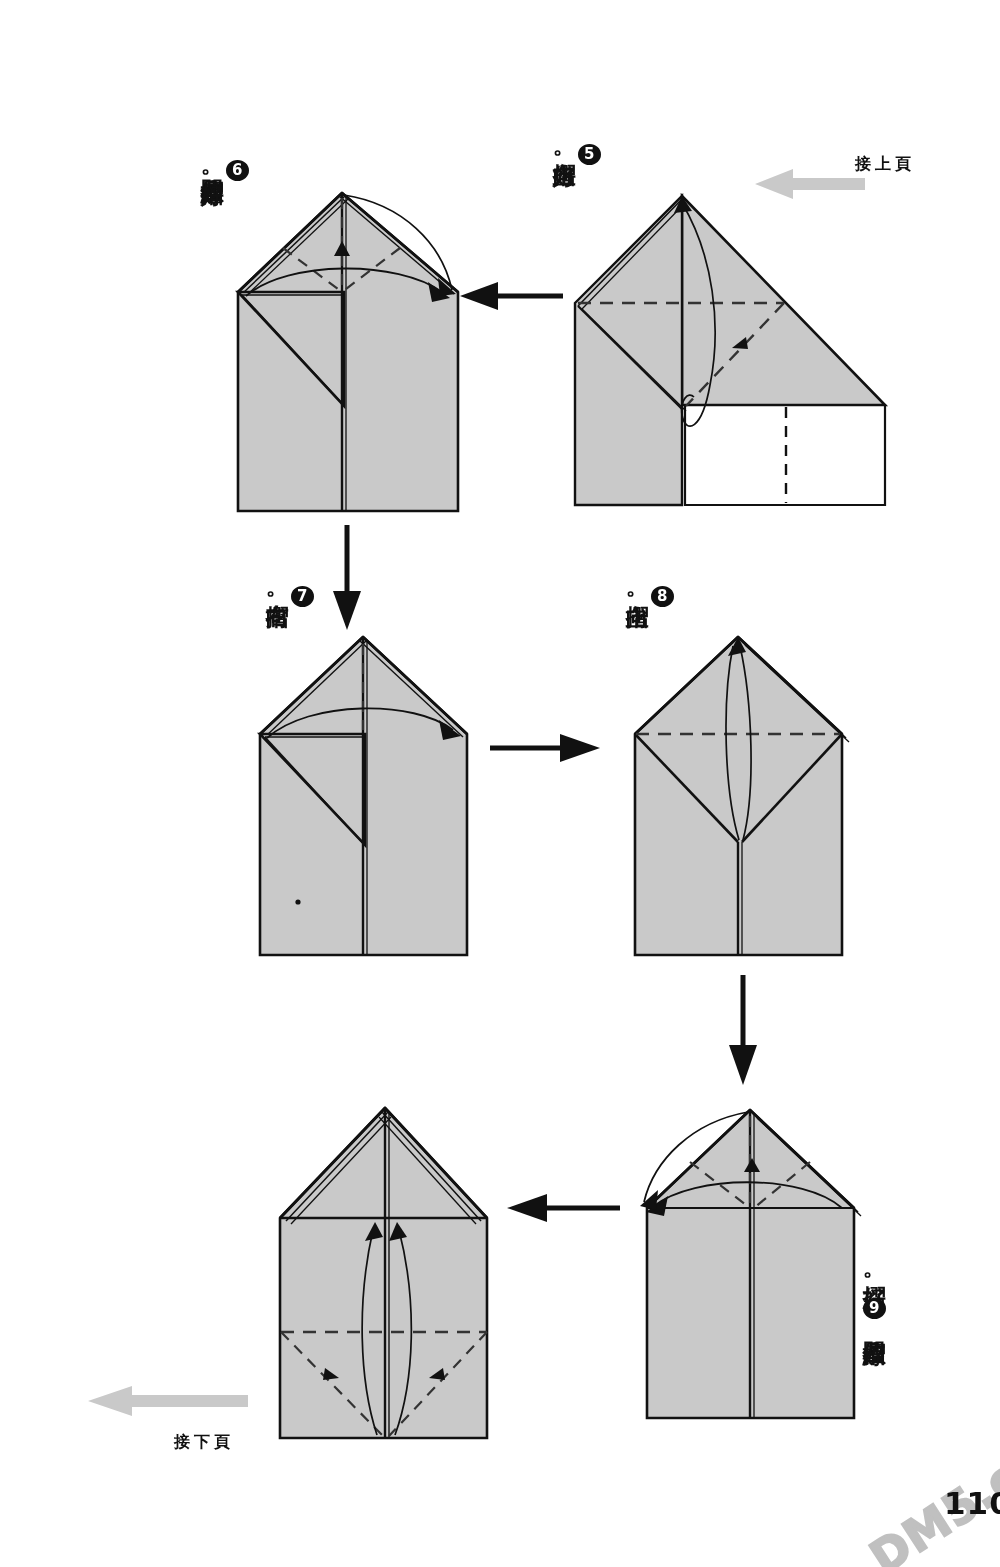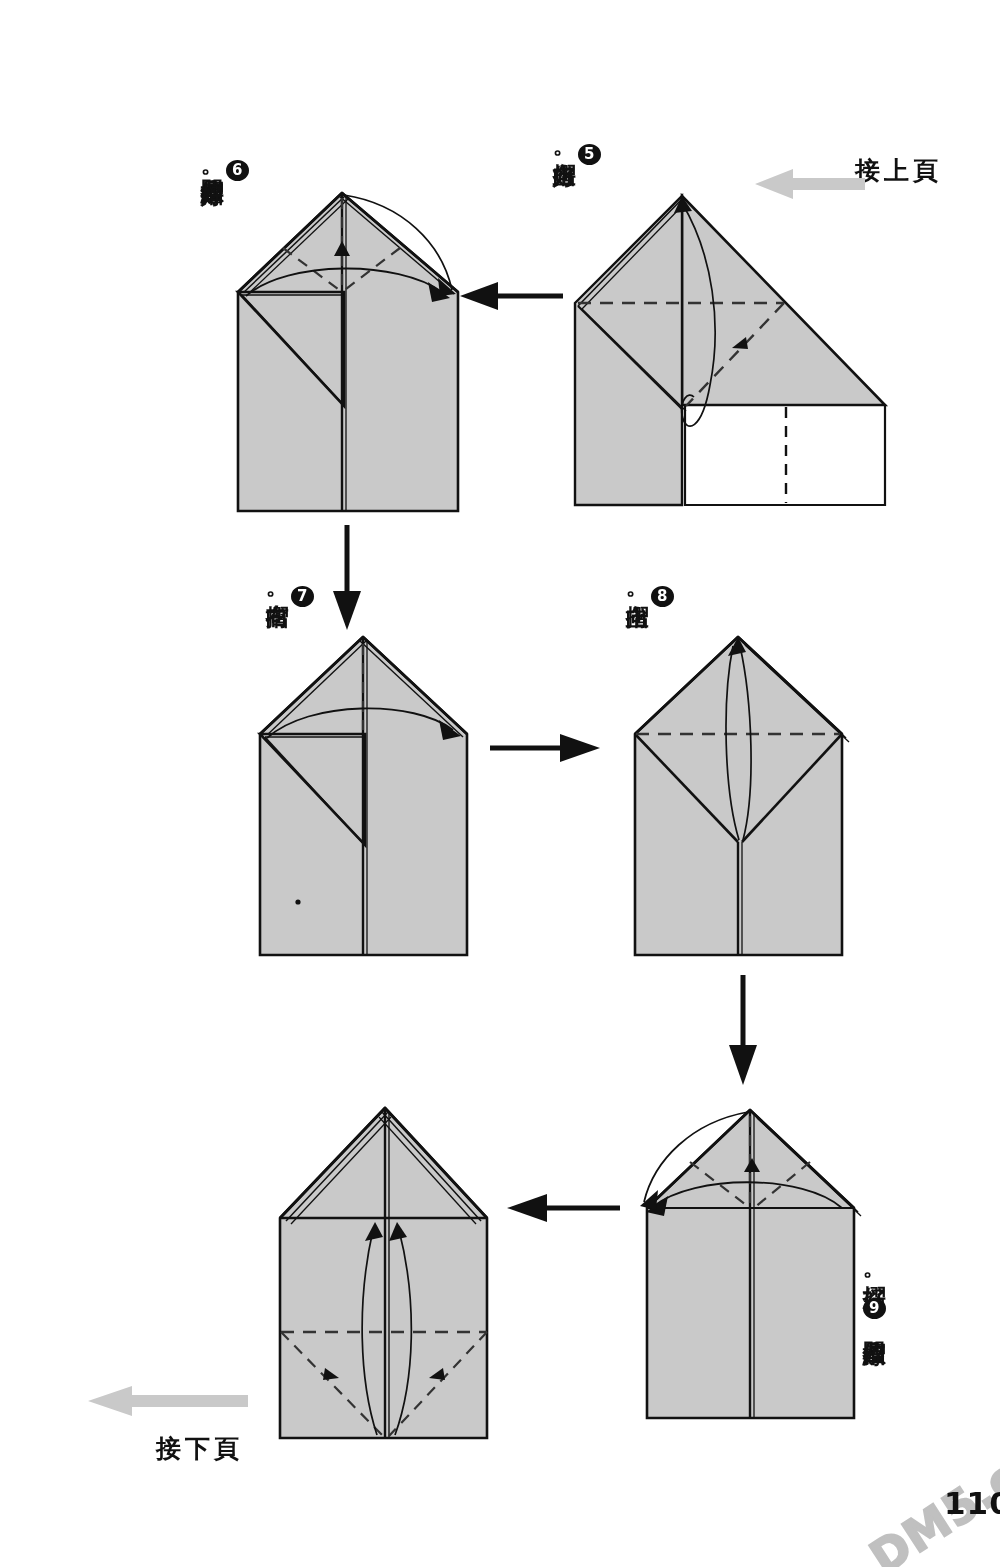--- a/index.html
+++ b/index.html
@@ -62,21 +62,21 @@
     border-radius:50%;
     border:2px solid #111;
     margin-bottom:3px;
     padding:0 1px;
     box-sizing:content-box;
   }
   
   .pagelink{
     position:absolute;
     font-weight:700;
-    font-size:25px;
+    font-size:16px;
     letter-spacing:4px;
     color:#111;
     white-space:nowrap;
   }
   .pagenum{
     position:absolute;
     font-weight:700;
     font-size:31px;
     letter-spacing:1px;
     color:#111;
@@ -302,18 +302,18 @@
 
     <path d="M112,335 C94,280 92,200 108,130" fill="none" stroke="#111" stroke-width="1.7"></path>
     <polygon points="110,122 100,141 118,137" fill="#111"></polygon>
     <path d="M130,335 C150,280 152,200 134,130" fill="none" stroke="#111" stroke-width="1.7"></path>
     <polygon points="132,122 124,141 142,137" fill="#111"></polygon>
   </svg>
 
   <svg class="figure" style="left:88px;top:1382px;" width="160" height="38">
     <polygon points="0,19 44,4 44,13 160,13 160,25 44,25 44,34" fill="#c9c9c9"></polygon>
   </svg>
-  <div class="pagelink" style="left:156px;top:1432px;">接下頁</div>
+  <div class="pagelink" style="left:174px;top:1432px;">接下頁</div>
 
   <div class="watermark" style="left:855px;top:1468px;">DM5.com</div>
   <div class="pagenum" style="left:944px;top:1485px;">110</div>
 
 </div>
 
 </body></html>

